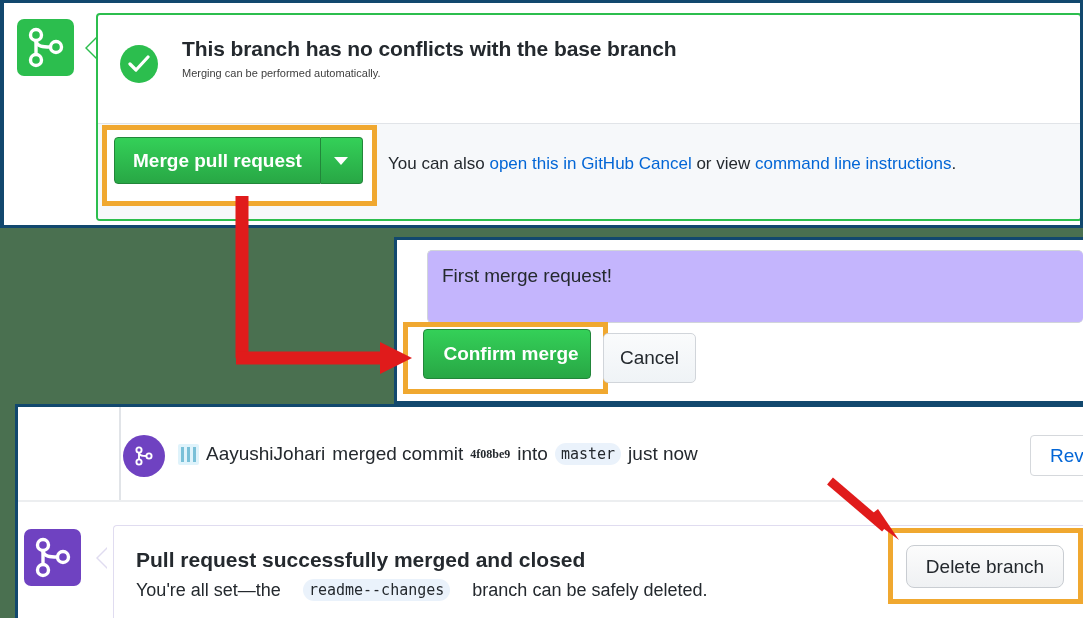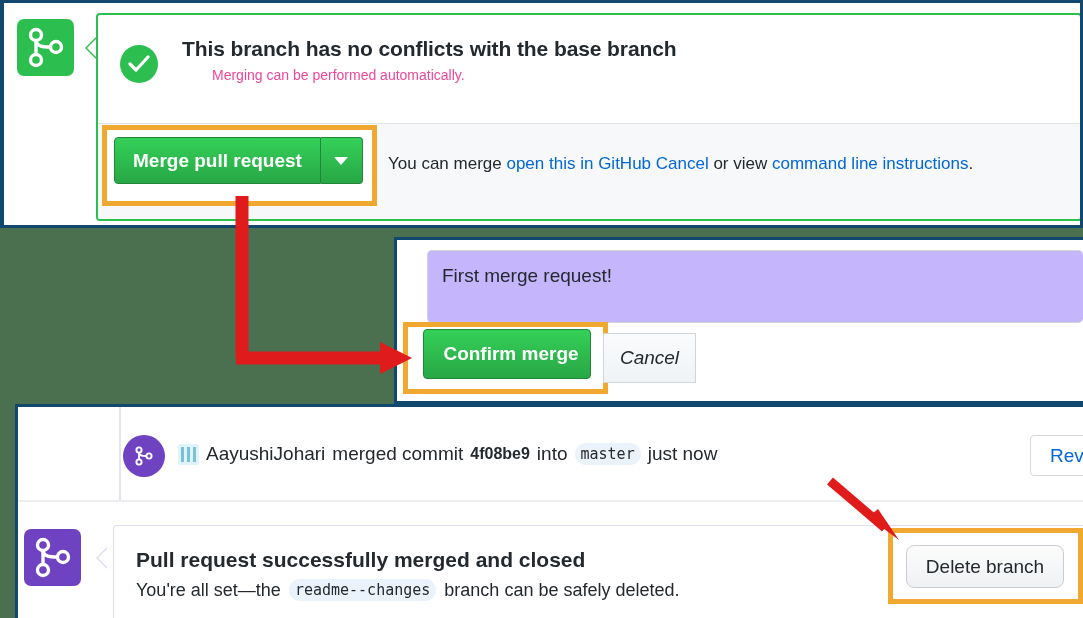--- a/index.html
+++ b/index.html
@@ -74,24 +74,24 @@
   }
   .check-circle svg { position: absolute; left: 8px; top: 9px; }
   .conflict-title {
     margin-left: 58px;
     font-size: 21px;
     font-weight: bold;
     color: #24292e;
     letter-spacing: -0.1px;
   }
   .conflict-sub {
-    margin-left: 88px;
+    margin-left: 58px;
     margin-top: 6px;
-    font-size: 14px;
-    color: #ec4899;
+    font-size: 11px;
+    color: #404040;
   }
   #merge-bar {
     position: absolute;
     left: 0; top: 108px;
     right: 0; bottom: 0;
     background: #f6f8fa;
     border-top: 1px solid #e1e4e8;
   }
   #merge-btn-wrap {
     position: absolute;
@@ -201,29 +201,28 @@
     justify-content: center;
     cursor: pointer;
     padding-left: 8px;
   }
   #cancel-btn {
     position: absolute;
     left: 603px; top: 333px;
     width: 93px; height: 50px;
     background: linear-gradient(#fafbfc, #eff3f6);
     border: 1px solid #d1d5da;
-    border-radius: 0;
+    border-radius: 5px;
     color: #24292e;
     font-size: 19px;
     display: flex;
     align-items: center;
     justify-content: center;
     cursor: pointer;
     z-index: 7;
-    font-style: italic;
   }
 
   
   #panel-bot {
     position: absolute;
     left: 15px; top: 404px;
     width: 1068px; height: 214px;
     background: #ffffff;
     border: 3px solid #12486e;
     border-right: none;
@@ -264,23 +263,23 @@
   }
   .avatar-mini::before {
     content: "";
     position: absolute;
     left: 3px; top: 3px;
     width: 3px; height: 15px;
     background: #79c0d8;
     box-shadow: 6px 0 0 #79c0d8, 12px 0 0 #79c0d8;
   }
   .mono {
-    font-family: Liberation Sans, sans-serif;
+    font-family: Liberation Serif, serif;
     font-weight: bold;
-    font-size: 16px;
+    font-size: 12px;
   }
   .branch-chip {
     font-family: "DejaVu Sans Mono", monospace;
     font-size: 15px;
     background: #eaf2fb;
     color: #24292e;
     padding: 2px 6px;
     border-radius: 11px;
   }
   #revert-btn {
@@ -325,21 +324,21 @@
     font-size: 21px;
     font-weight: bold;
     color: #24292e;
   }
   #result-sub {
     padding: 7px 0 0 22px;
     font-size: 18px;
     color: #24292e;
     display: flex;
     align-items: center;
-    gap: 8px;
+    gap: 22px;
   }
   #delete-btn {
     position: absolute;
     left: 906px; top: 545px;
     width: 158px; height: 43px;
     background: linear-gradient(#fcfcfc, #eff1f3);
     border: 1px solid #c9cdd2;
     border-radius: 8px;
     color: #24292e;
     font-size: 19px;
@@ -390,21 +389,21 @@
       </div>
 
       <div id="merge-bar">
         <div id="merge-btn-wrap">
           <div id="merge-btn">Merge pull request</div>
           <div id="merge-caret">
             <span class="caret-down"></span>
           </div>
         </div>
         <div id="merge-note">
-          <span>You can merge </span><a href="#">open this in GitHub Cancel</a><span> or view </span><a href="#">command line instructions</a><span>.</span>
+          <span>You can also </span><a href="#">open this in GitHub Cancel</a><span> or view </span><a href="#">command line instructions</a><span>.</span>
         </div>
       </div>
     </div>
   </div>
 
   <div id="panel-mid">
     <div id="commit-box">
       <div id="commit-title">First merge request!</div>
     </div>
   </div>

